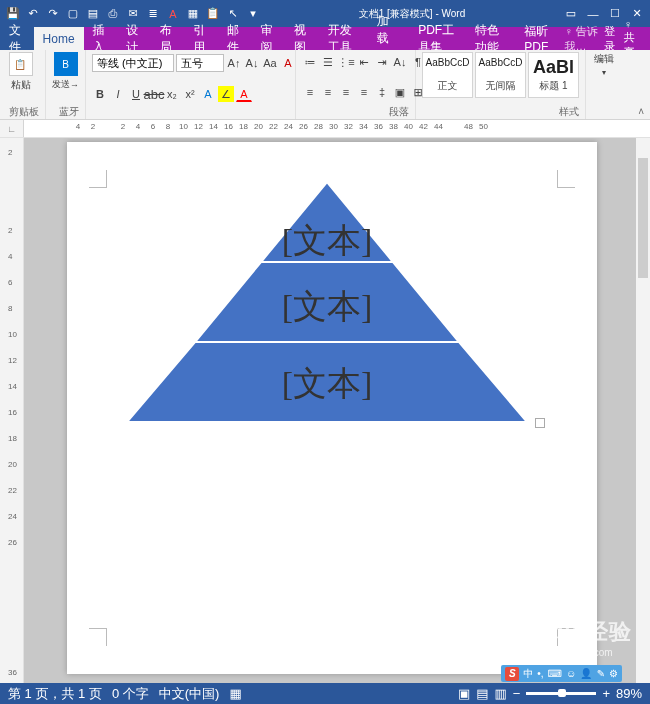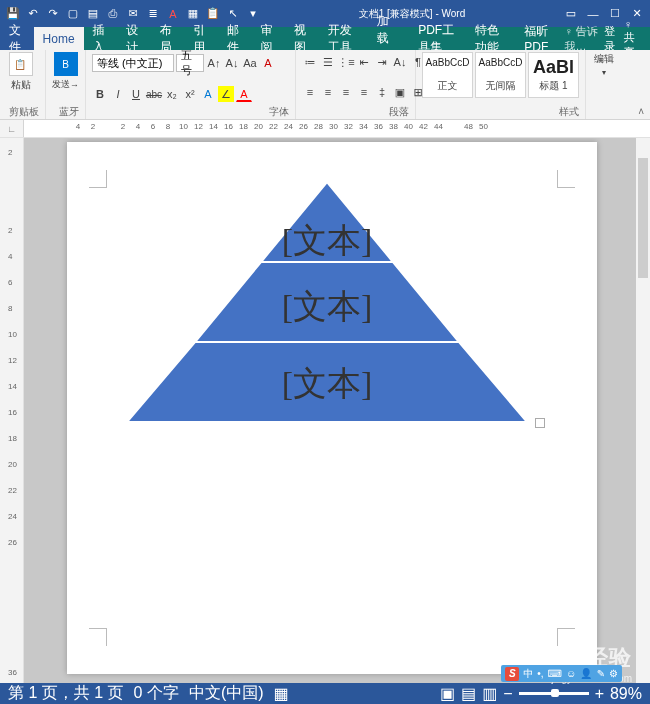--- a/index.html
+++ b/index.html
@@ -4,21 +4,21 @@
 <style>
 * { margin: 0; padding: 0; box-sizing: border-box; font-family: "Microsoft YaHei", sans-serif; }
 body { width: 650px; height: 704px; background: #fff; overflow: hidden; font-size: 12px; position: relative; }
 
 .titlebar { height: 27px; background: #2b579a; color: #fff; display: flex; align-items: center; padding: 0 4px; }
 .titlebar .qat { display: flex; align-items: center; gap: 2px; }
 .titlebar .qbtn { width: 18px; height: 18px; display: flex; align-items: center; justify-content: center; color: #fff; font-size: 11px; }
 .titlebar .title { flex: 1; text-align: center; font-size: 10px; }
 .titlebar .winctl { display: flex; gap: 4px; }
 
-.tabs { height: 23px; background: #0f766e; display: flex; color: #fff; font-size: 12px; align-items: stretch; }
+.tabs { height: 23px; background: #a21caf; display: flex; color: #fff; font-size: 12px; align-items: stretch; }
 .tab { padding: 0 9px; display: flex; align-items: center; cursor: pointer; }
 .tab.file { background: #2b579a; }
 .tab.active { background: #f3f3f3; color: #2b579a; }
 .tabs .right { margin-left: auto; display: flex; align-items: center; gap: 6px; padding-right: 6px; font-size: 11px; }
 
 .ribbon { height: 70px; background: #f3f3f3; border-bottom: 1px solid #d4d4d4; display: flex; position: relative; }
 .rgroup { border-right: 1px solid #e1e1e1; padding: 2px 6px 0 6px; display: flex; flex-direction: column; height: 100%; }
 .rlabel { text-align: right; font-size: 10px; color: #666; height: 14px; line-height: 14px; }
 .rbody { flex: 1; display: flex; align-items: flex-start; gap: 4px; }
 .ricon { width: 30px; display: flex; flex-direction: column; align-items: center; gap: 2px; text-align: center; font-size: 10px; color: #444; }
@@ -53,26 +53,26 @@
 .cropmark.br { bottom: 28px; right: 22px; border-left: 1px solid #bbb; border-top: 1px solid #bbb; }
 
 .pyr-wrap { position: absolute; left: 60px; top: 40px; width: 400px; height: 240px; }
 .pyr-svg { width: 100%; height: 100%; }
 .pyr-label { font-family: SimSun, serif; font-size: 34px; fill: #333; text-anchor: middle; dominant-baseline: middle; }
 .sele-handle { position: absolute; right: -18px; bottom: -6px; width: 10px; height: 10px; border: 1px solid #aaa; background: #fff; }
 
 .scroll-v { position: absolute; right: 0; top: 0; bottom: 0; width: 14px; background: #f3f3f3; }
 .scroll-v .thumb { position: absolute; left: 2px; top: 20px; width: 10px; height: 120px; background: #cdcdcd; }
 
-.statusbar { height: 21px; background: #2b579a; color: #fff; display: flex; align-items: center; font-size: 16px; padding: 0 8px; gap: 10px; }
+.statusbar { height: 21px; background: #2b579a; color: #fff; display: flex; align-items: center; font-size: 13px; padding: 0 8px; gap: 10px; }
 .statusbar .right { margin-left: auto; display: flex; align-items: center; gap: 6px; }
 .zoom-slider { width: 70px; height: 3px; background: #fff; position: relative; }
 .zoom-slider .zt { position: absolute; top: -3px; left: 32px; width: 8px; height: 8px; background: #fff; border-radius: 2px; }
 
-.watermark { position: absolute; right: 18px; bottom: 20px; color: rgba(255,255,255,0.75); text-align: right; pointer-events: none; }
+.watermark { position: absolute; right: 18px; bottom: 46px; color: rgba(255,255,255,0.75); text-align: center; pointer-events: none; }
 .watermark .w1 { font-size: 22px; font-weight: bold; letter-spacing: 1px; }
 .watermark .w2 { font-size: 10px; }
 
 .imebar { position: absolute; right: 28px; bottom: 22px; height: 17px; background: #4fa3e3; border-radius: 2px; display: flex; align-items: center; padding: 0 4px; gap: 4px; color: #fff; font-size: 10px; }
 .imebar .simg { width: 14px; height: 14px; background: #e74c3c; border-radius: 2px; display: flex; align-items: center; justify-content: center; font-style: italic; font-weight: bold; }
 </style>
 </head>
 <body>
 
 <div class="titlebar">
@@ -138,39 +138,38 @@
         <div class="box" style="background:#0078d4;color:#fff;border:none">B</div>
         <span style="font-size:9px">发送→</span>
       </div>
     </div>
     <div class="rlabel">蓝牙</div>
   </div>
   <div class="rgroup fontgroup" style="width:210px">
     <div class="rbody">
       <div class="fontrow">
         <div class="fontsel" style="width:82px">等线 (中文正)</div>
-        <div class="fontsel" style="width:28px">五号</div>
+        <div class="fontsel" style="width:48px">五号</div>
         <div class="smallbtn">A↑</div>
         <div class="smallbtn">A↓</div>
         <div class="smallbtn">Aa</div>
         <div class="smallbtn" style="color:#c00">A</div>
       </div>
       <div class="fontrow">
         <div class="smallbtn" style="font-weight:bold">B</div>
         <div class="smallbtn" style="font-style:italic">I</div>
         <div class="smallbtn" style="text-decoration:underline">U</div>
-        <div class="smallbtn" style="text-decoration:line-through;font-size:10px">abc</div>
+        <div class="smallbtn" style="text-decoration:line-through;font-size:13px">abc</div>
         <div class="smallbtn">x₂</div>
         <div class="smallbtn">x²</div>
         <div class="smallbtn" style="color:#0078d4">A</div>
         <div class="smallbtn" style="background:#ffff00">∠</div>
         <div class="smallbtn" style="color:#ff0000;border-bottom:2px solid red">A</div>
       </div>
     </div>
-    <div class="rlabel">字体</div>
   </div>
   <div class="rgroup fontgroup" style="width:120px">
     <div class="rbody">
       <div class="fontrow">
         <div class="smallbtn">≔</div>
         <div class="smallbtn">☰</div>
         <div class="smallbtn">⋮≡</div>
         <div class="smallbtn">⇤</div>
         <div class="smallbtn">⇥</div>
         <div class="smallbtn">A↓</div>

